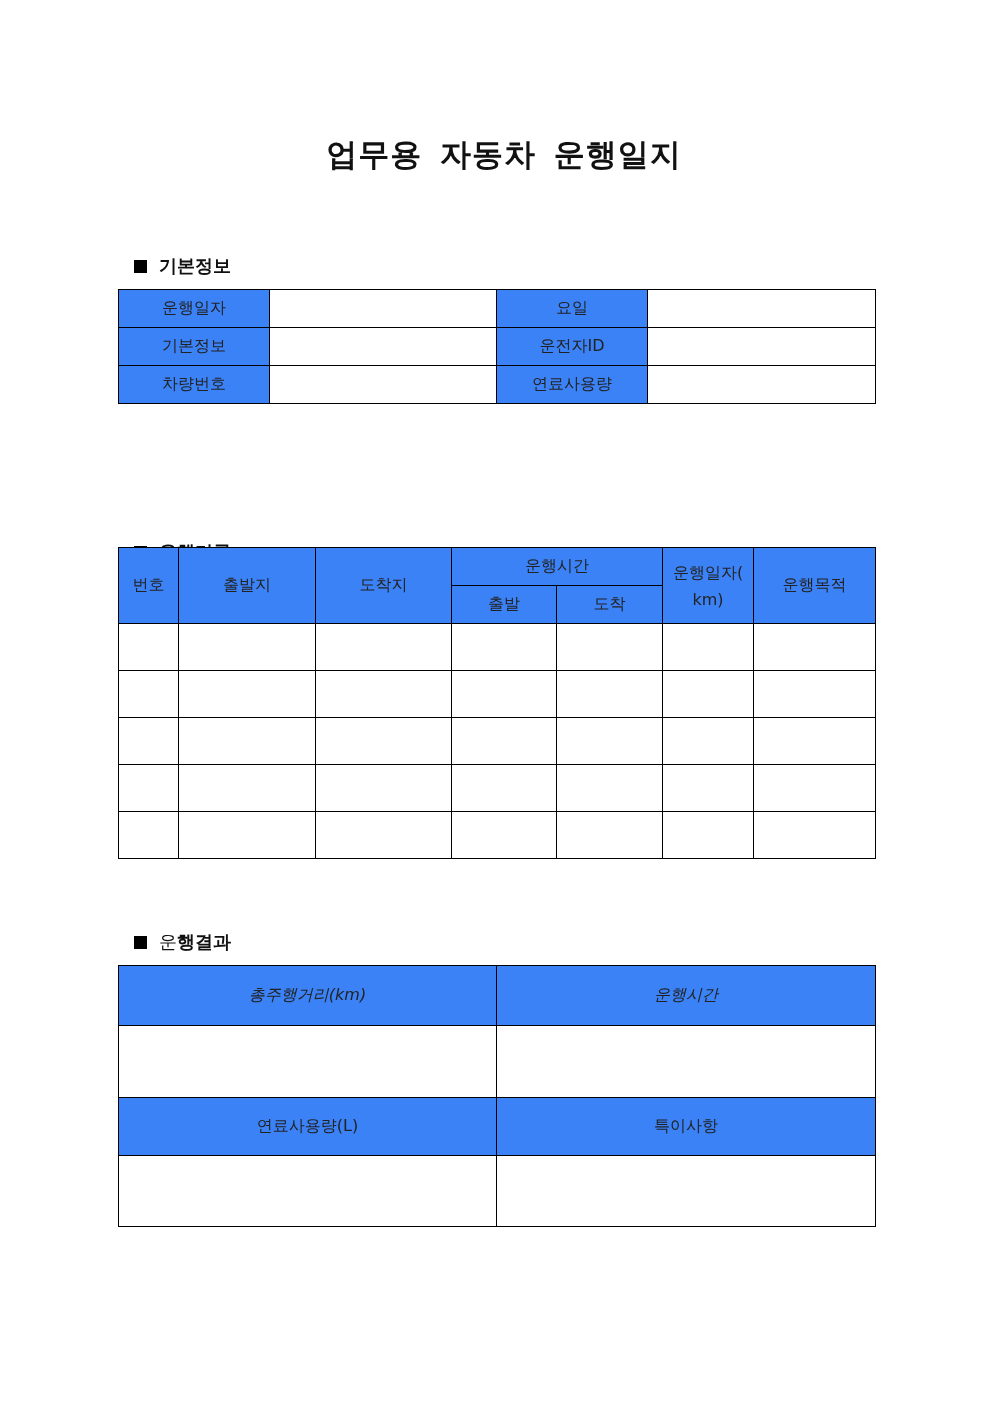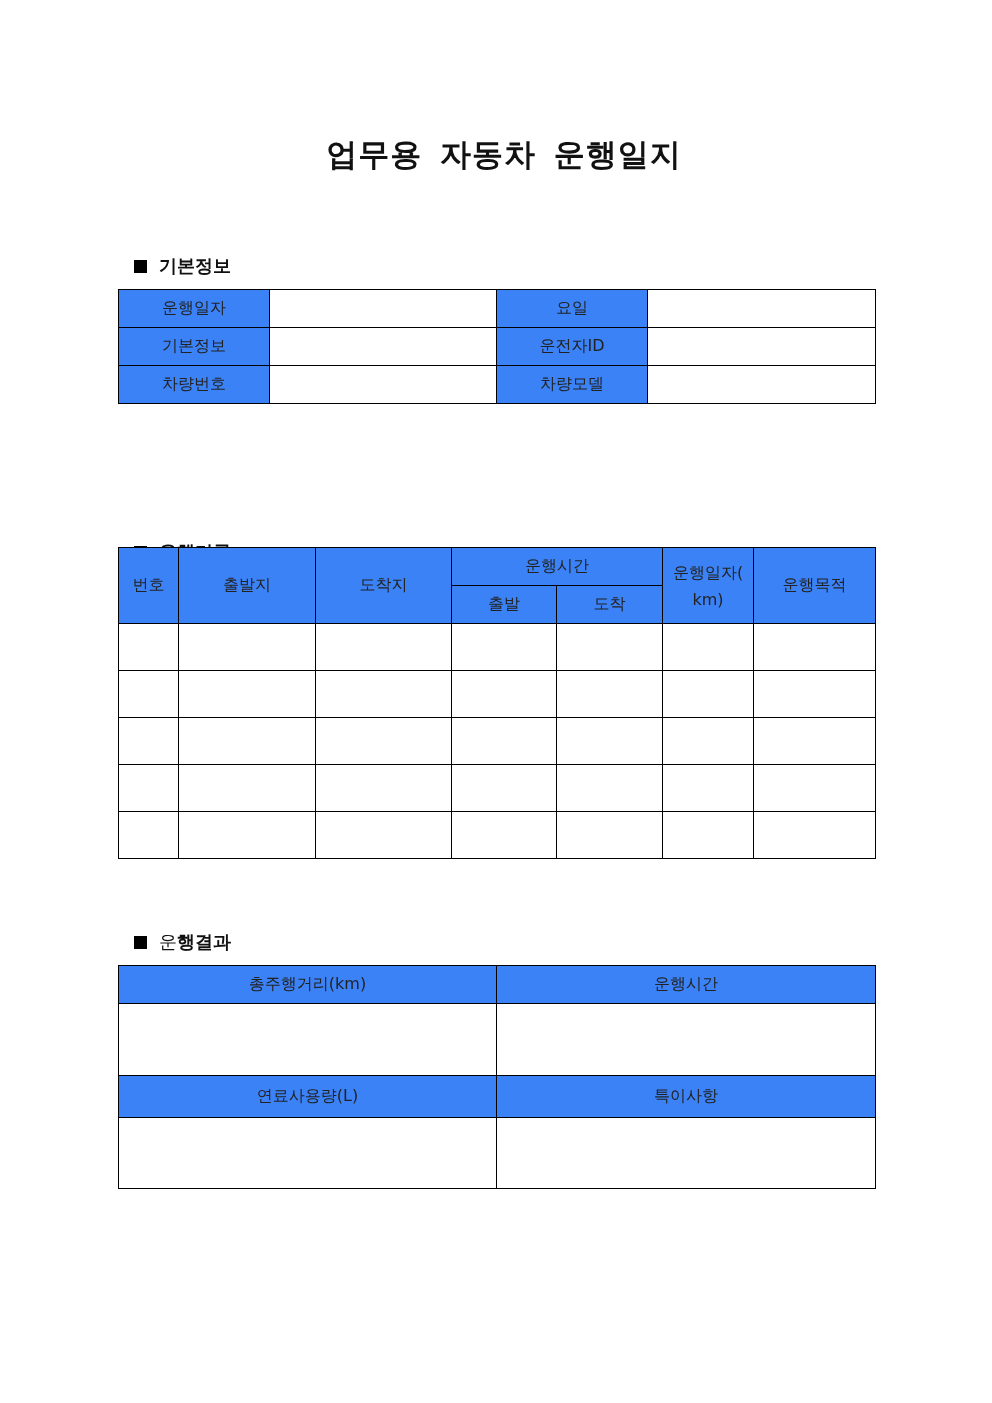--- a/index.html
+++ b/index.html
@@ -28,23 +28,23 @@
       padding: 0; color: #222;
     }
     td.h { background: #3b82f6; }
     #t1 { top: 289px; }
     #t1 tr { height: 38px; }
     #t2 { top: 547px; }
     #t2 td { font-size: 16px; }
     #t2 tr.r1, #t2 tr.r2 { height: 38px; }
     #t2 tr.d { height: 47px; }
     #t3 { top: 965px; }
-    #t3 tr.h1 { height: 38px; }
+    #t3 tr.h1 { height: 60px; font-style: italic; }
     #t3 tr.b1 { height: 72px; }
-    #t3 tr.h2 { height: 42px; }
+    #t3 tr.h2 { height: 58px; }
     #t3 tr.b2 { height: 71px; }
   </style>
 </head>
 <body>
 
 <div class="title">업무용 자동차 운행일지</div>
 
 <div class="section-head" style="top:254px;">
   <span class="sq"></span>
   <span>기본정보</span>
@@ -66,21 +66,21 @@
   </tr>
   <tr>
     <td class="h">기본정보</td>
     <td></td>
     <td class="h">운전자ID</td>
     <td></td>
   </tr>
   <tr>
     <td class="h">차량번호</td>
     <td></td>
-    <td class="h">차량모델</td>
+    <td class="h">연료사용량</td>
     <td></td>
   </tr>
 </tbody>
   </table>
 
 <div class="section-head" style="top:540px;">
   <span class="sq"></span>
   <span>운행기록</span>
 </div>
 

